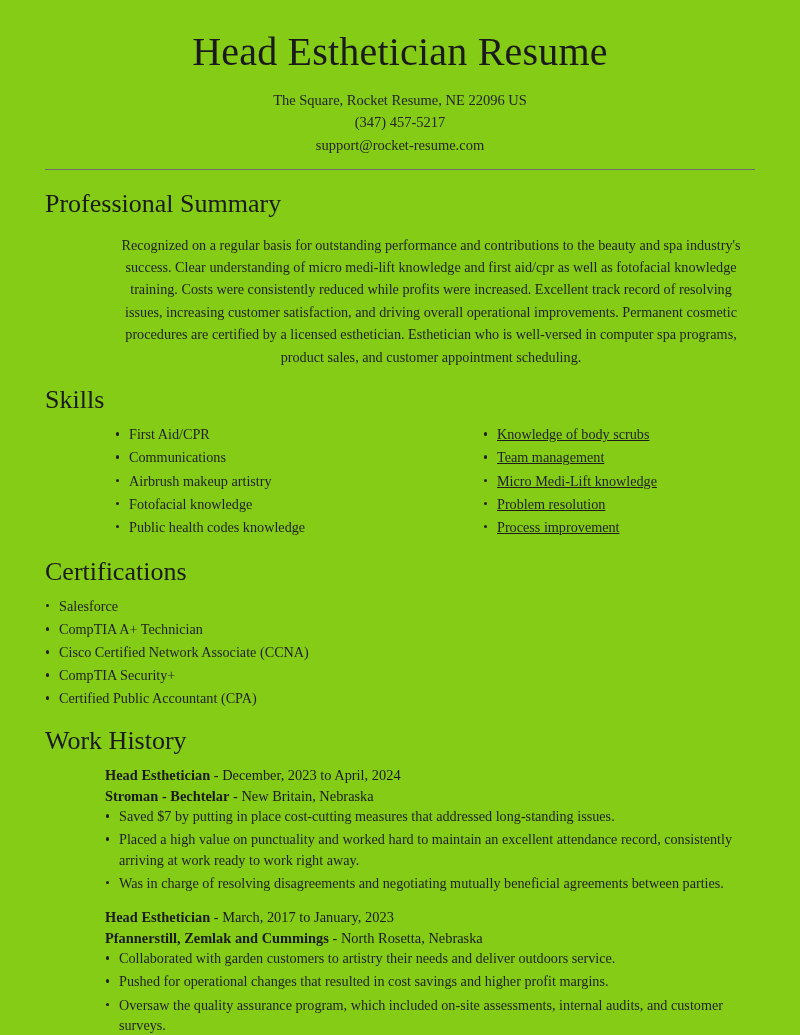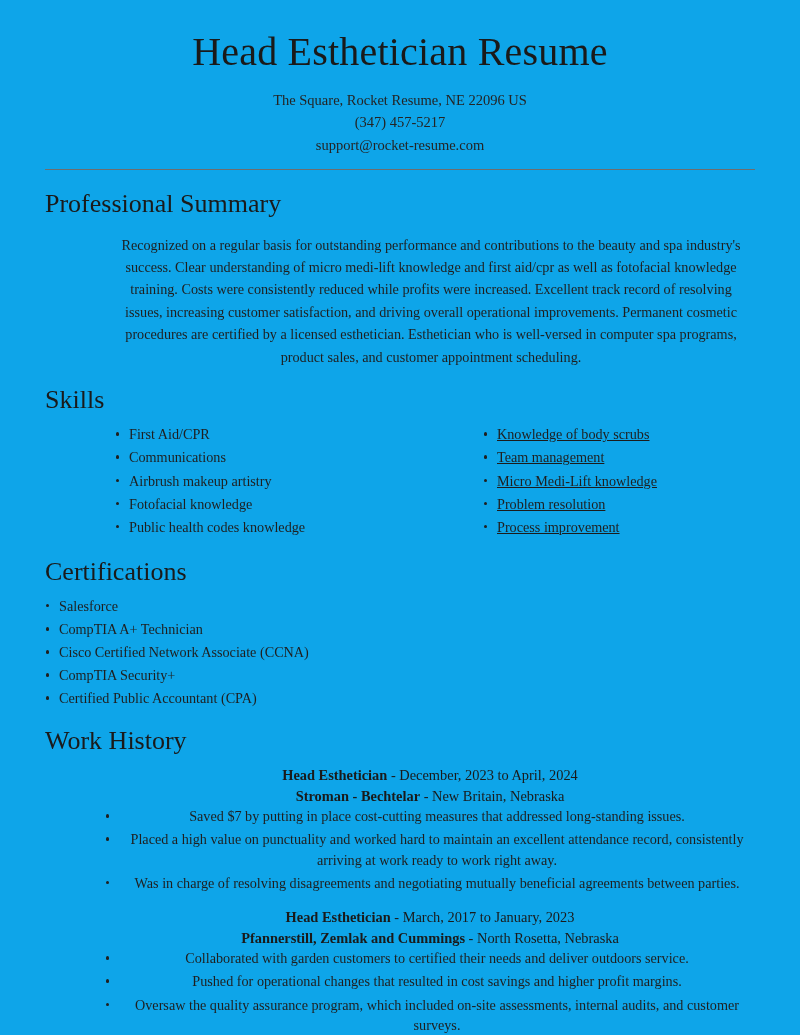--- a/index.html
+++ b/index.html
@@ -12,21 +12,21 @@
     height: 1035px;
     overflow: hidden;
     font-family: "Liberation Serif", "DejaVu Serif", serif;
     color: #1c1c1c;
     -webkit-font-smoothing: antialiased;
   }
   .page {
     width: 800px;
     height: 1035px;
     position: relative;
-    background: #0ea5e9;
+    background: #84cc16;
     box-sizing: border-box;
   }
 
   
   .header {
     padding-top: 30px;
     text-align: center;
   }
   .resume-title {
     font-size: 40px;
@@ -117,21 +117,20 @@
   .certs {
     margin-left: 70px;
   }
 
   
   .jobs {
     margin-left: 60px;
   }
   .job {
     margin-bottom: 14px;
-    text-align: center;
   }
   .job-line {
     font-size: 14.4px;
     line-height: 1.42;
     color: #1a1a1a;
   }
   .job-line .strong {
     font-weight: 700;
   }
   .job-bullets {
@@ -214,21 +213,21 @@
       </div>
 
       <div class="job">
         <div class="job-line">
           <span class="strong">Head Esthetician</span><span> - March, 2017 to January, 2023</span>
         </div>
         <div class="job-line">
           <span class="strong">Pfannerstill, Zemlak and Cummings</span><span> - North Rosetta, Nebraska</span>
         </div>
         <ul class="bullets job-bullets">
-          <li>Collaborated with garden customers to certified their needs and deliver outdoors service.</li>
+          <li>Collaborated with garden customers to artistry their needs and deliver outdoors service.</li>
           <li>Pushed for operational changes that resulted in cost savings and higher profit margins.</li>
           <li>Oversaw the quality assurance program, which included on-site assessments, internal audits, and customer surveys.</li>
 
         </ul>
       </div>
 
     </div>
   </div>
 
 </div>

